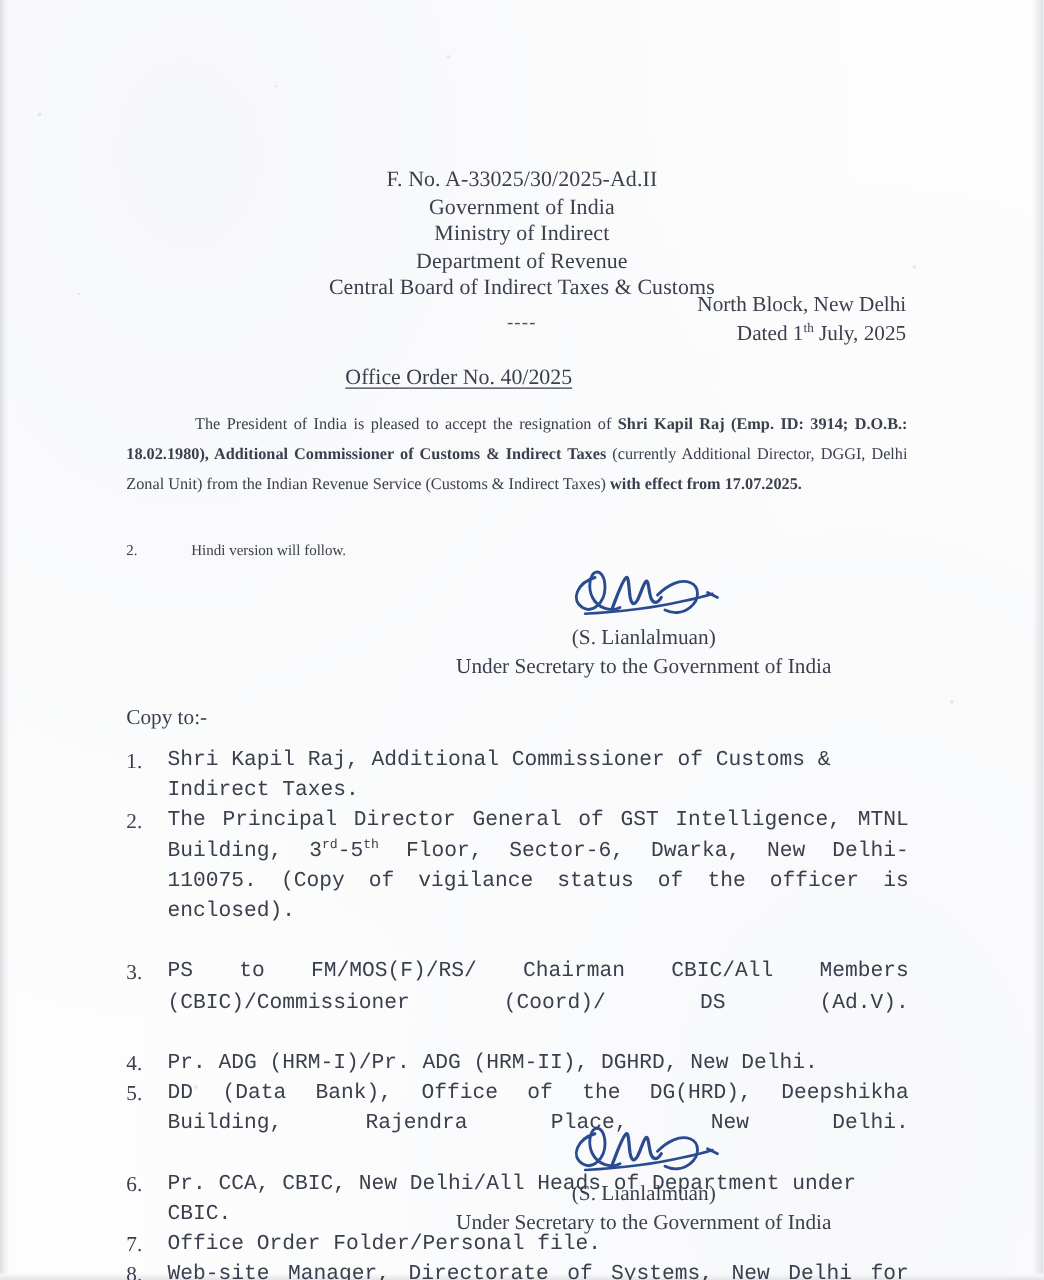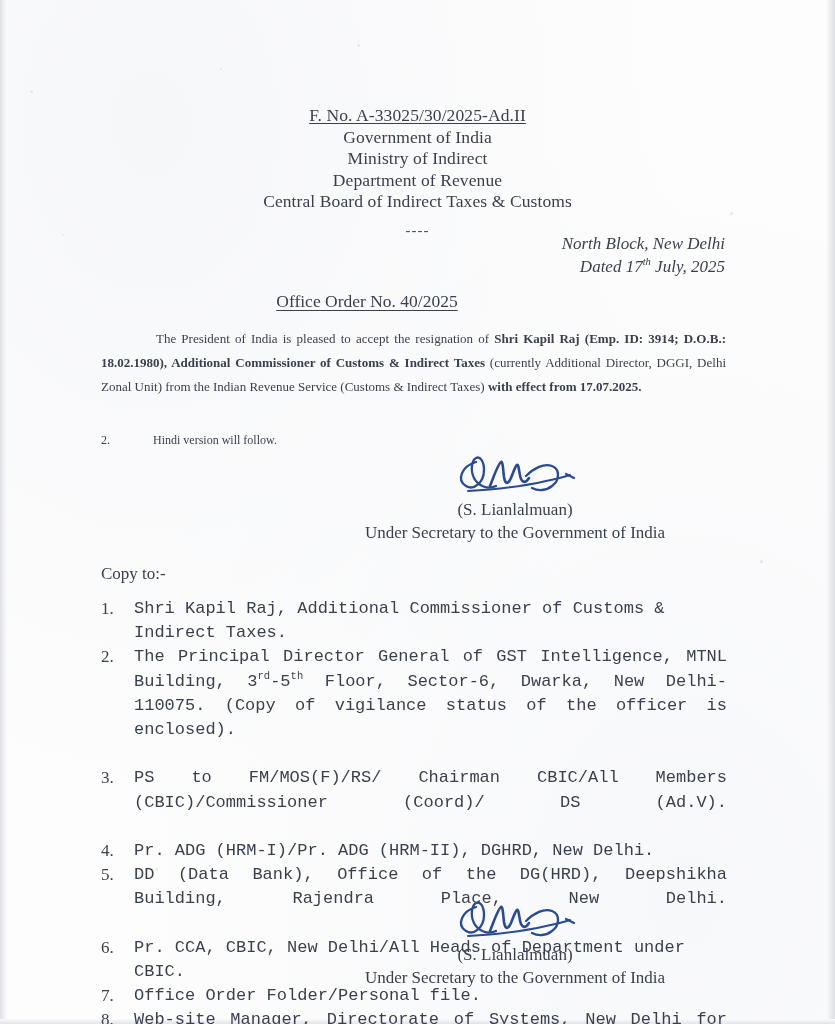--- a/index.html
+++ b/index.html
@@ -58,39 +58,38 @@
     position: absolute;
     top: 105px;
     left: 0;
     width: 835px;
     text-align: center;
     font-size: 17.5px;
     line-height: 21.5px;
     letter-spacing: 0.1px;
   }
   .file-no {
-    text-decoration: underline;
     text-underline-offset: 2px;
+    margin-top: 28px;
   }
   .dashes {
     margin-top: 7px;
     font-size: 15px;
     letter-spacing: 1px;
     color: #4a4f5c;
   }
 
   
   .place-date {
     position: absolute;
     top: 232px;
     right: 110px;
     text-align: right;
     font-size: 17px;
     line-height: 23px;
-    font-style: italic;
   }
   sup {
     font-size: 0.62em;
     vertical-align: super;
     line-height: 0;
   }
 
   
   .order-title {
     position: absolute;
@@ -224,21 +223,21 @@
       <div class="file-no">F. No. A-33025/30/2025-Ad.II</div>
       <div>Government of India</div>
       <div>Ministry of Indirect</div>
       <div>Department of Revenue</div>
       <div>Central Board of Indirect Taxes &amp; Customs</div>
       <div class="dashes">----</div>
     </div>
 
     <div class="place-date">
       <div>North Block, New Delhi</div>
-      <div><span>Dated 17</span><sup>th</sup><span> July, 2025</span></div>
+      <div><span>Dated 1</span><sup>th</sup><span> July, 2025</span></div>
     </div>
 
     <div class="order-title">
       <span>Office Order No. 40/2025</span>
     </div>
 
     <div class="body-para"><span>The President of India is pleased to accept the resignation of </span><b>Shri Kapil Raj (Emp. ID: 3914; D.O.B.: 18.02.1980), Additional Commissioner of Customs &amp; Indirect Taxes</b><span> (currently Additional Director, DGGI, Delhi Zonal Unit) from the Indian Revenue Service (Customs &amp; Indirect Taxes) </span><b>with effect from 17.07.2025.</b></div>
 
     <div class="para-two"><span class="num">2.</span><span>Hindi version will follow.</span></div>
 

